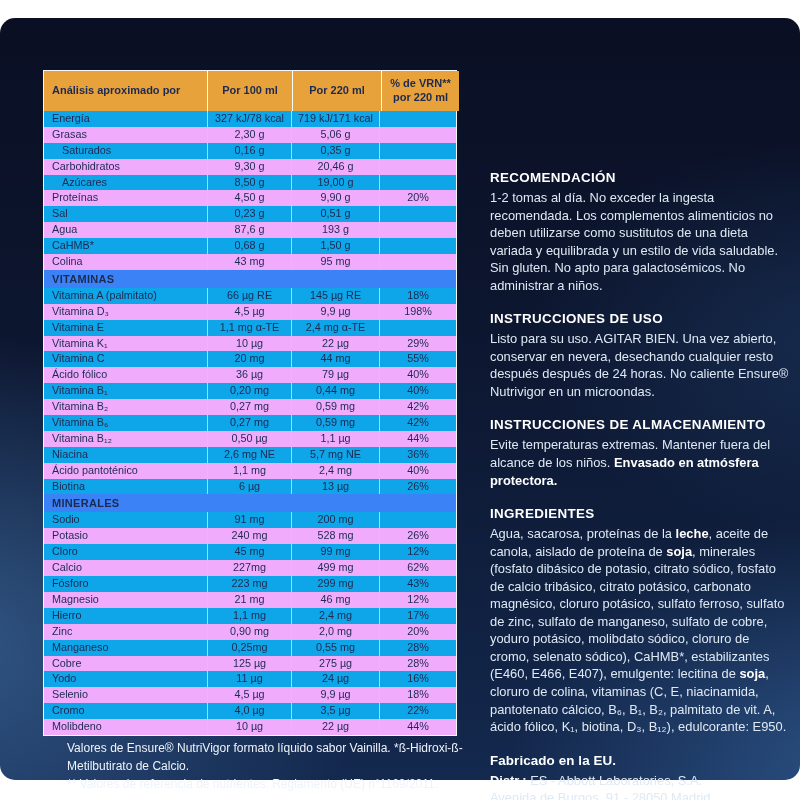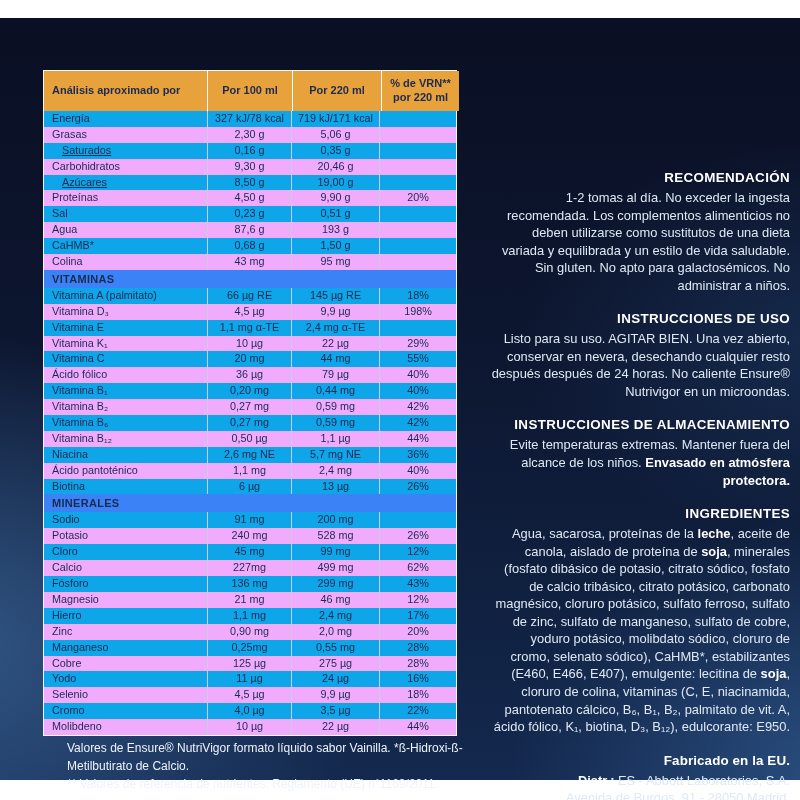--- a/index.html
+++ b/index.html
@@ -5,49 +5,50 @@
   html,body{margin:0;padding:0;}
   body{width:800px;height:800px;background:#ffffff;font-family:"Liberation Sans","DejaVu Sans",sans-serif;}
   .stage{position:relative;width:800px;height:800px;background:#ffffff;overflow:hidden;}
   .dark-bg{
     position:absolute;left:0;top:18px;width:800px;height:762px;
     background:
       radial-gradient(90% 65% at -8% 82%, rgba(72,122,178,0.60), rgba(72,122,178,0) 62%),
       radial-gradient(70% 55% at 106% 98%, rgba(64,118,180,0.50), rgba(64,118,180,0) 60%),
       radial-gradient(60% 40% at 104% 42%, rgba(40,80,130,0.35), rgba(40,80,130,0) 65%),
       linear-gradient(180deg,#0a0f23 0%,#0d1731 45%,#102141 78%,#14294f 100%);
+    border-radius: 15px;
   }
   
   .table-wrap{position:absolute;left:43px;top:52px;width:414px;border:1px solid #f4f6f9;box-sizing:border-box;}
   .t-header{display:grid;grid-template-columns:163px 84px 88px 77px;gap:1px;background:#ffffff;}
   .h-cell{
     background:#E8A23B;color:#1D2A50;font-size:11px;font-weight:700;
     display:flex;align-items:center;justify-content:center;text-align:center;
     height:40px;white-space:pre-line;line-height:1.25;
   }
   .h-cell.name{justify-content:flex-start;padding-left:8px;text-align:left;}
   .t-body{background:#FBFDFF;}
   .t-row{display:grid;grid-template-columns:163px 84px 88px 77px;height:15.9px;background:#0ea5e9;}
   .t-row.alt{background:#f0abfc;}
   .t-row .cell{
     color:#1D2A50;font-size:10.8px;line-height:15.9px;
     overflow:hidden;white-space:nowrap;text-align:center;
     border-left:1px solid #c3cfdf;
   }
   .t-row .cell.c0{text-align:left;padding-left:8px;border-left:none;}
-  .t-row.indent .cell.c0{padding-left:18px;text-decoration:underline;}
+  .t-row.indent .cell.c0{padding-left:18px;}
   .section-bar{
     background:#3b82f6;color:#1D2A50;font-size:11px;font-weight:700;
     height:18px;line-height:18px;padding-left:8px;letter-spacing:.3px;
   }
   
   .footnotes{position:absolute;left:43px;top:721px;width:440px;color:#eef3fa;font-size:12px;line-height:1.52;margin-left:24px;}
   
   .right-col{position:absolute;left:490px;top:152px;width:300px;}
-  .r-sec{margin-bottom:17px;text-align:right;}
+  .r-sec{margin-bottom:17px;}
   .r-head{color:#ffffff;font-size:13.4px;font-weight:700;letter-spacing:.35px;margin-bottom:4px;}
   .r-head.plain{letter-spacing:.1px;}
   .r-body{color:#DFE9F4;font-size:12.9px;line-height:1.36;}
   .r-body .b{font-weight:700;color:#ffffff;}
 </style>
 </head>
 <body>
 
 <div class="stage">
   <div class="dark-bg">
@@ -220,21 +221,21 @@
             <div class="cell c3">12%</div>
           </div>
           <div class="t-row alt">
             <div class="cell c0">Calcio</div>
             <div class="cell c1">227mg</div>
             <div class="cell c2">499 mg</div>
             <div class="cell c3">62%</div>
           </div>
           <div class="t-row">
             <div class="cell c0">Fósforo</div>
-            <div class="cell c1">136 mg</div>
+            <div class="cell c1">223 mg</div>
             <div class="cell c2">299 mg</div>
             <div class="cell c3">43%</div>
           </div>
           <div class="t-row alt">
             <div class="cell c0">Magnesio</div>
             <div class="cell c1">21 mg</div>
             <div class="cell c2">46 mg</div>
             <div class="cell c3">12%</div>
           </div>
           <div class="t-row">

